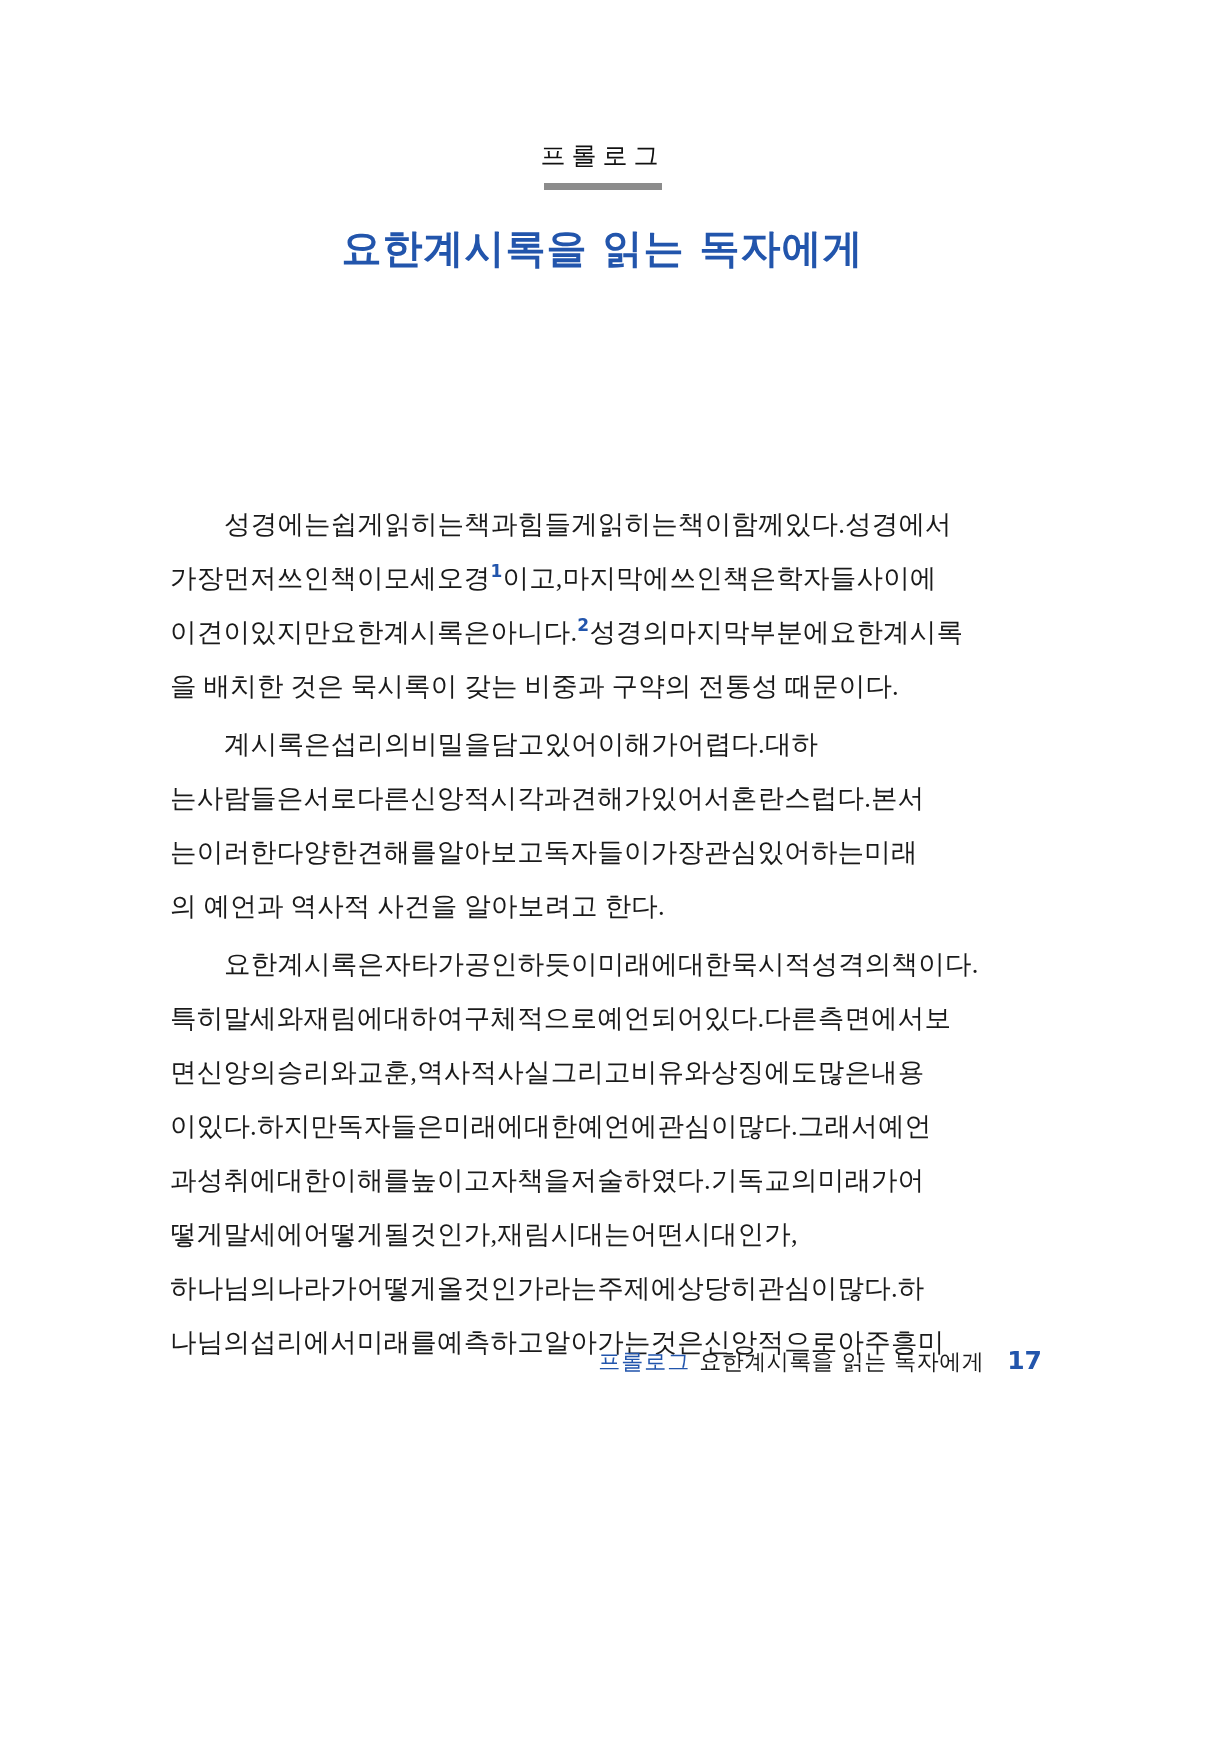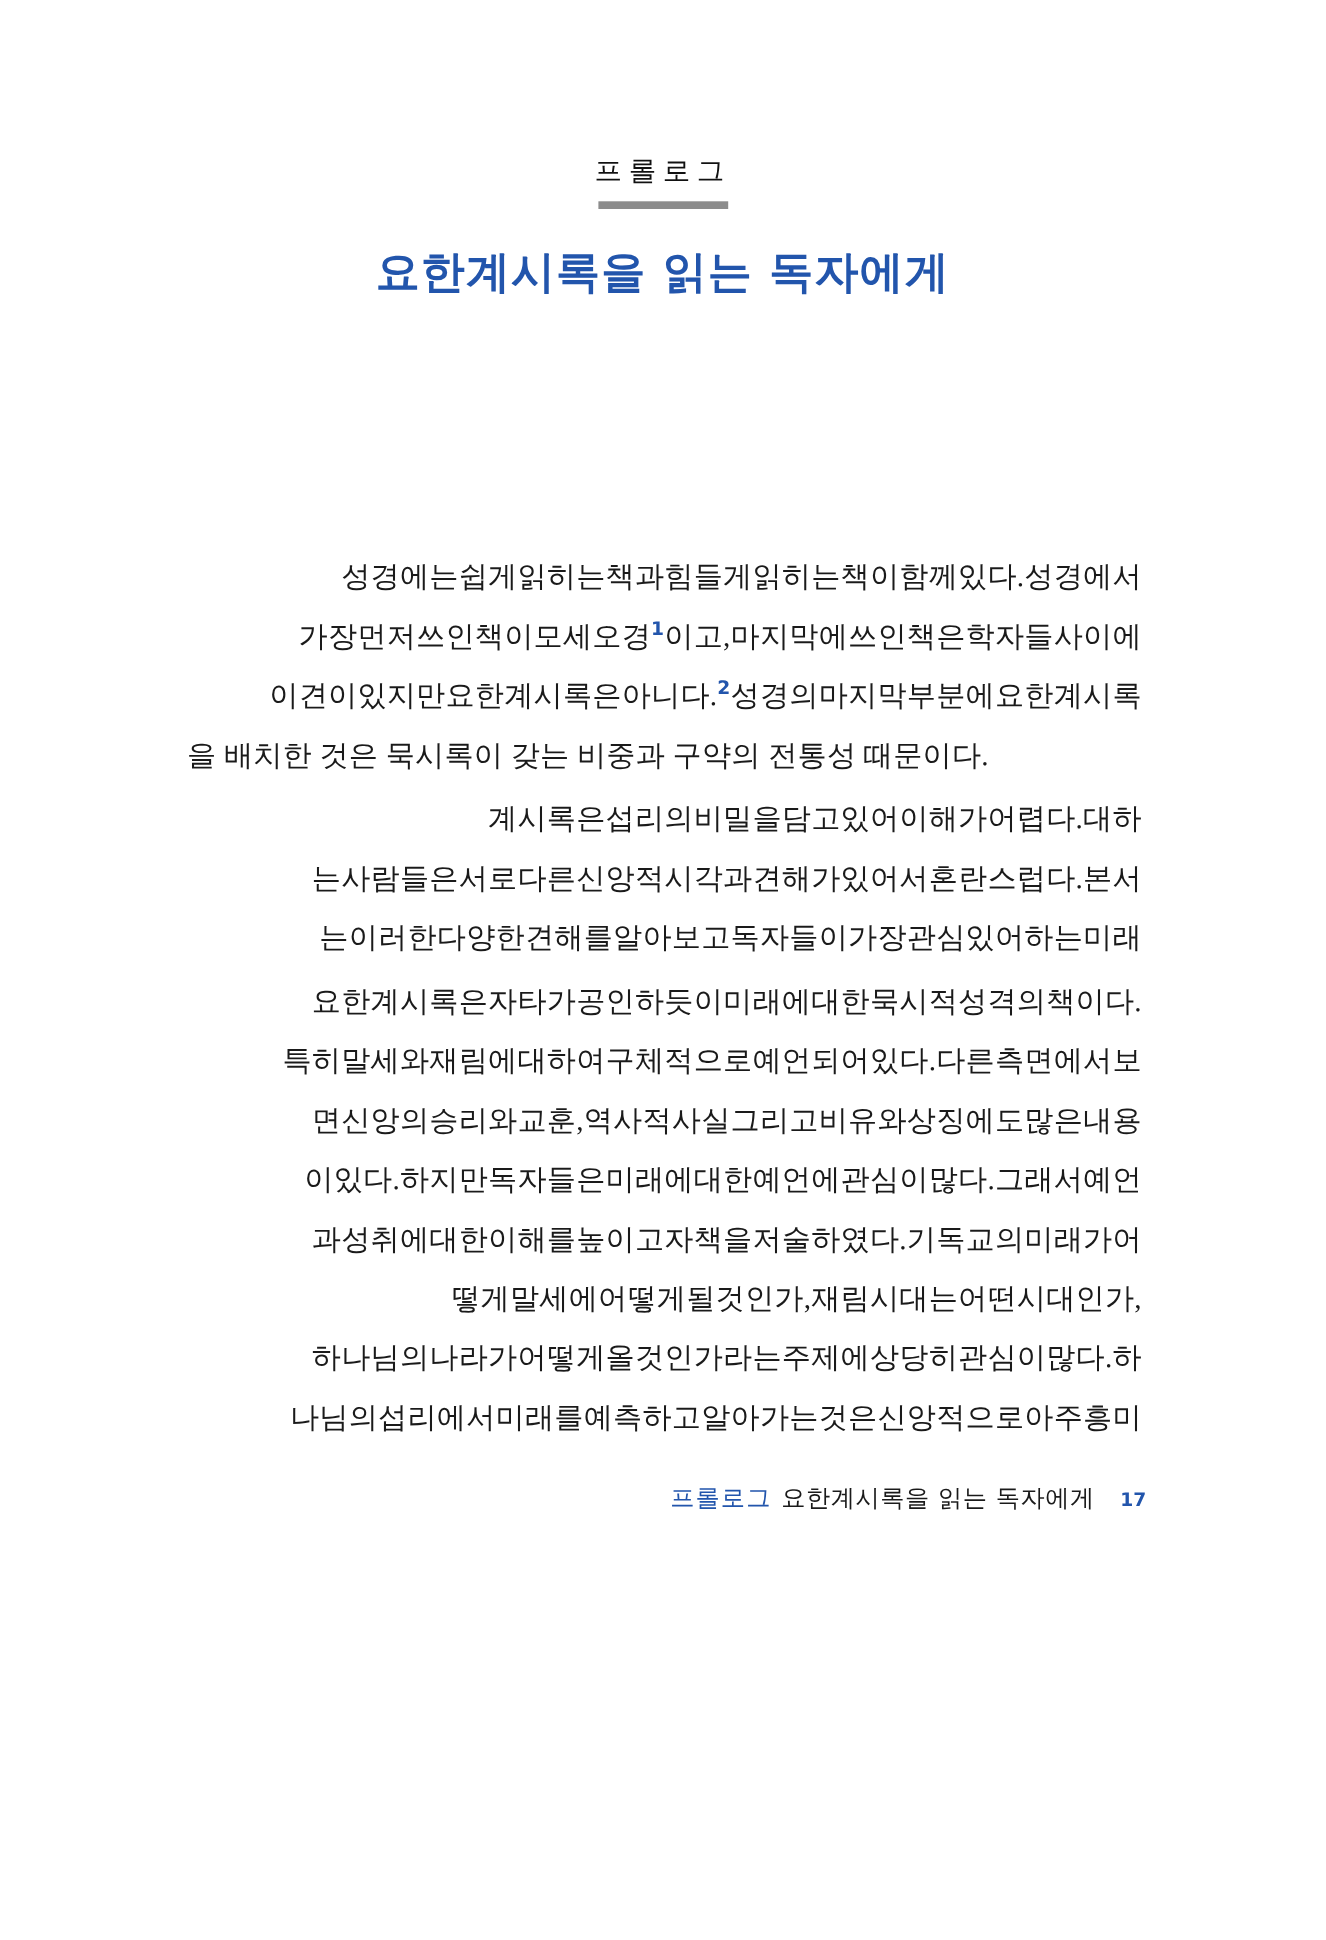--- a/index.html
+++ b/index.html
@@ -72,21 +72,21 @@
     text-justify: inter-character;
     color: #1a1a1a;
     letter-spacing: 0.2px;
   }
   .para .line {
     display: block;
     white-space: nowrap;
   }
   .para .line.spread {
     display: flex;
-    justify-content: flex-end;
+    justify-content: flex-start;
   }
   .para .line.spread > span {
     white-space: pre;
   }
   sup.fn {
     color: #2255ac;
     font-weight: bold;
     font-size: 17px;
     vertical-align: super;
     line-height: 0;
@@ -110,21 +110,21 @@
   }
   .footer-title {
     color: #1a1a1a;
     font-family: "DejaVu Sans", "Liberation Sans", sans-serif;
     letter-spacing: 0.5px;
   }
   .footer-pageno {
     color: #2255ac;
     font-family: "DejaVu Sans", "Liberation Sans", sans-serif;
     font-weight: bold;
-    font-size: 17px;
+    font-size: 25px;
     margin-left: 14px;
   }
 </style>
 </head>
 <body>
 
 <div class="page">
 
   <div class="header-block">
     <div class="kicker">프롤로그</div>
@@ -202,20 +202,21 @@
           <span>다양한</span>
           <span>견해를</span>
           <span>알아보고</span>
           <span>독자들이</span>
           <span>가장</span>
           <span>관심</span>
           <span>있어</span>
           <span>하는</span>
           <span>미래</span>
         </span>
+        <span class="line">의 예언과 역사적 사건을 알아보려고 한다.</span>
       </p>
       <p class="para">
         <span class="line spread">
           <span style="width: 54px; flex: 0 0 54px;"></span>
           <span>요한계시록은</span>
           <span>자타가</span>
           <span>공인하듯이</span>
           <span>미래에</span>
           <span>대한</span>
           <span>묵시적</span>

